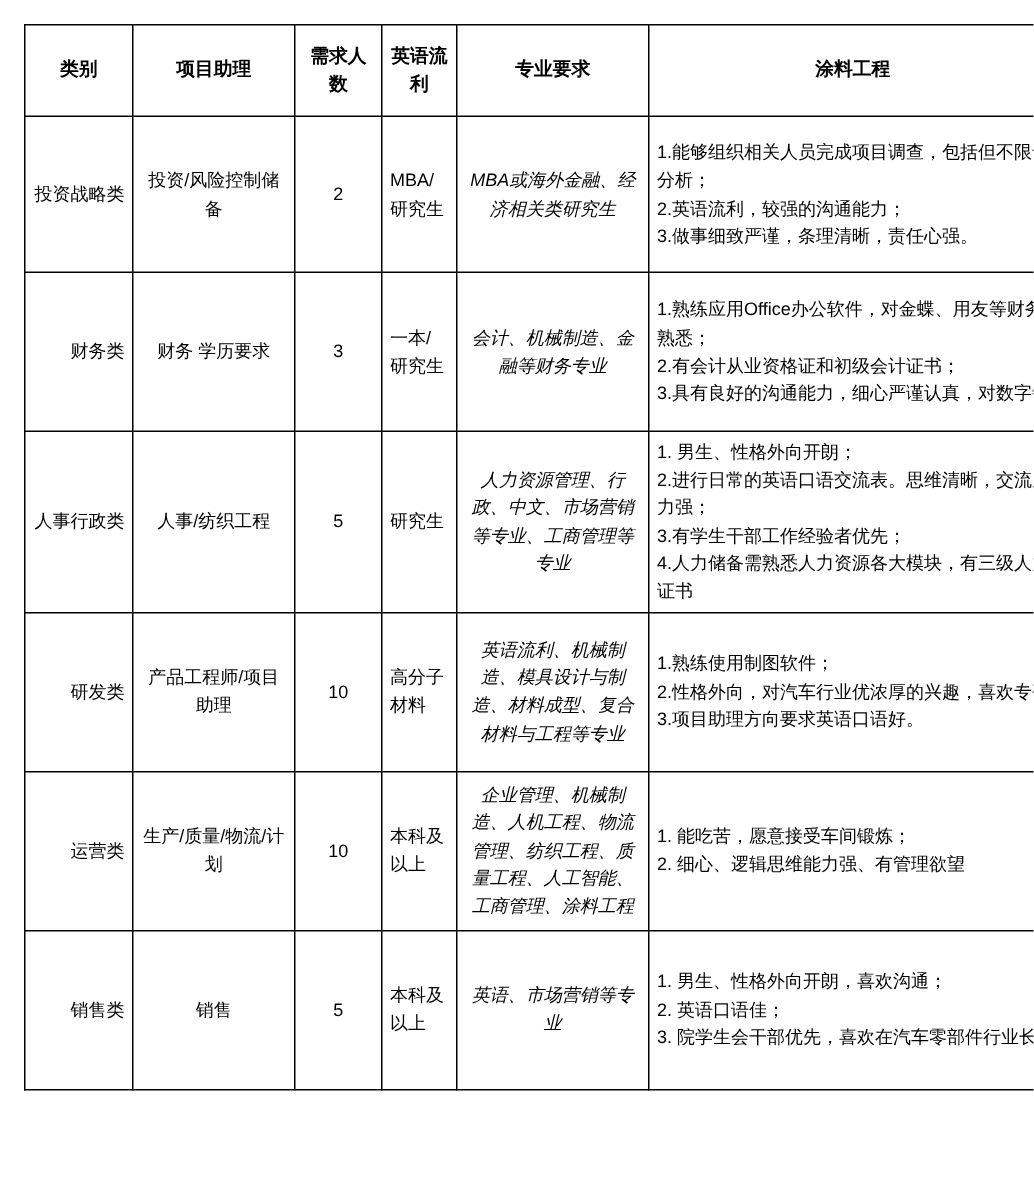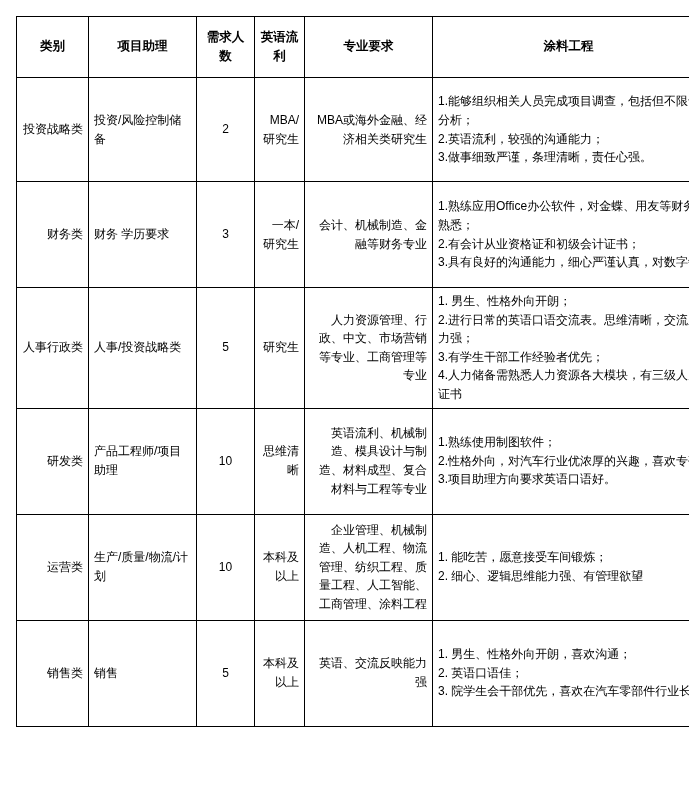--- a/index.html
+++ b/index.html
@@ -36,24 +36,24 @@
     height: 52px;
   }
   .col-category   { width: 72px;  text-align: center; }
   .col-position   { width: 108px; text-align: center; }
   .col-count      { width: 58px;  text-align: center; }
   .col-education  { width: 50px;  text-align: center; }
   .col-major      { width: 128px; text-align: left; }
   .col-qual       { width: auto;  text-align: left; }
 
   td.cell-category  { text-align: right; }
-  td.cell-position  { text-align: left; }
+  td.cell-position  { text-align: center; }
   td.cell-count     { text-align: center; }
-  td.cell-education { text-align: right; }
-  td.cell-major     { text-align: right; }
+  td.cell-education { text-align: left; }
+  td.cell-major     { text-align: center; font-style: italic; }
   td.cell-qual      { text-align: left; overflow: hidden; white-space: pre-line; }
 
   tbody tr { height: 106px; }
   tbody tr:first-child { height: 104px; }
 
   .qual-text {
     display: block;
     white-space: pre-line;
     width: 290px;
   }
@@ -96,52 +96,52 @@
       <td class="cell-position">财务    学历要求</td>
       <td class="cell-count">3</td>
       <td class="cell-education">一本/研究生</td>
       <td class="cell-major">会计、机械制造、金融等财务专业</td>
       <td class="cell-qual"><span class="qual-text">1.熟练应用Office办公软件，对金蝶、用友等财务系统熟悉；
 2.有会计从业资格证和初级会计证书；
 3.具有良好的沟通能力，细心严谨认真，对数字敏感；</span></td>
     </tr>
     <tr>
       <td class="cell-category">人事行政类</td>
-      <td class="cell-position">人事/投资战略类</td>
+      <td class="cell-position">人事/纺织工程</td>
       <td class="cell-count">5</td>
       <td class="cell-education">研究生</td>
       <td class="cell-major">人力资源管理、行政、中文、市场营销等专业、工商管理等专业</td>
       <td class="cell-qual"><span class="qual-text">1. 男生、性格外向开朗；
 2.进行日常的英语口语交流表。思维清晰，交流反映能力强；
 3.有学生干部工作经验者优先；
 4.人力储备需熟悉人力资源各大模块，有三级人力资源证书</span></td>
     </tr>
     <tr>
       <td class="cell-category">研发类</td>
       <td class="cell-position">产品工程师/项目助理</td>
       <td class="cell-count">10</td>
-      <td class="cell-education">思维清晰</td>
+      <td class="cell-education">高分子材料</td>
       <td class="cell-major">英语流利、机械制造、模具设计与制造、材料成型、复合材料与工程等专业</td>
       <td class="cell-qual"><span class="qual-text">1.熟练使用制图软件；
 2.性格外向，对汽车行业优浓厚的兴趣，喜欢专研；
 3.项目助理方向要求英语口语好。</span></td>
     </tr>
     <tr>
       <td class="cell-category">运营类</td>
       <td class="cell-position">生产/质量/物流/计划</td>
       <td class="cell-count">10</td>
       <td class="cell-education">本科及以上</td>
       <td class="cell-major">企业管理、机械制造、人机工程、物流管理、纺织工程、质量工程、人工智能、工商管理、涂料工程</td>
       <td class="cell-qual"><span class="qual-text">1. 能吃苦，愿意接受车间锻炼；
 2. 细心、逻辑思维能力强、有管理欲望</span></td>
     </tr>
     <tr>
       <td class="cell-category">销售类</td>
       <td class="cell-position">销售</td>
       <td class="cell-count">5</td>
       <td class="cell-education">本科及以上</td>
-      <td class="cell-major">英语、交流反映能力强</td>
+      <td class="cell-major">英语、市场营销等专业</td>
       <td class="cell-qual"><span class="qual-text">1. 男生、性格外向开朗，喜欢沟通；
 2. 英语口语佳；
 3. 院学生会干部优先，喜欢在汽车零部件行业长远发展</span></td>
     </tr>
   </tbody>
 </table>
 
 </body></html>

